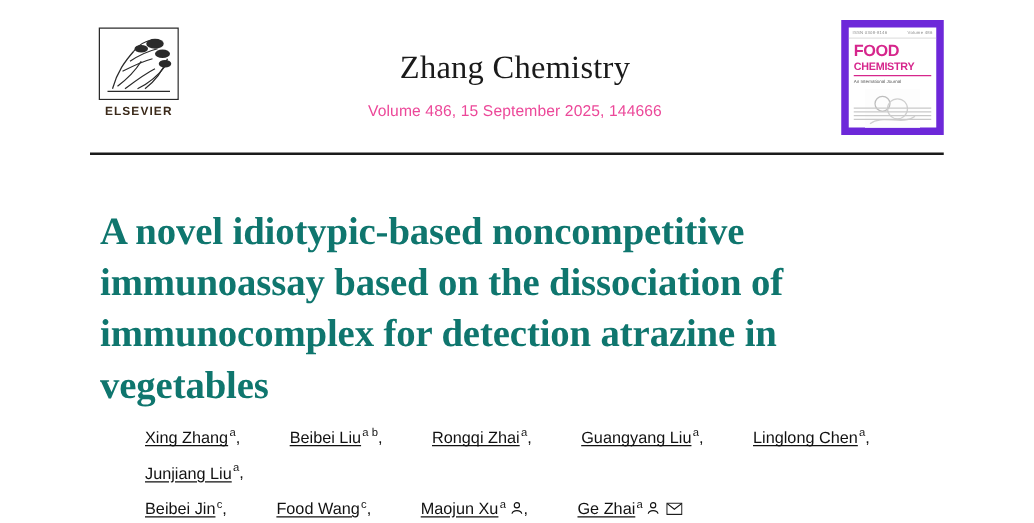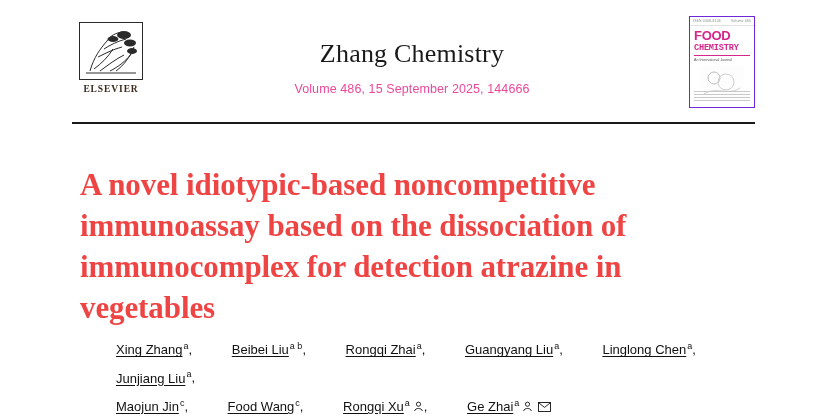--- a/index.html
+++ b/index.html
@@ -45,21 +45,21 @@
     height: 58px;
     border: 1px solid #2a2a2a;
     box-sizing: border-box;
     position: relative;
     overflow: hidden;
     background: #ffffff;
   }
   .elsevier-mark svg { display: block; }
   .elsevier-word {
     margin-top: 4px;
-    font-family: Liberation Serif, serif;
+    font-family: Liberation Sans, sans-serif;
     font-size: 9.5px;
     letter-spacing: 0.9px;
     color: #3b2a1a;
     font-weight: 700;
   }
 
   .journal-block {
     position: absolute;
     left: 90px;
     top: 24px;
@@ -79,23 +79,23 @@
     font-size: 12.5px;
     color: #ec4899;
     letter-spacing: 0.1px;
   }
 
   
   .cover {
     position: absolute;
     right: 0px;
     top: 0px;
-    width: 66px;
+    width: 82px;
     height: 92px;
-    border: 1px solid #6d28d9;
+    border: 6px solid #6d28d9;
     background: #ffffff;
     box-sizing: border-box;
     overflow: hidden;
   }
   .cover-topbar {
     height: 9px;
     border-bottom: 1px solid #e2e2e2;
     display: flex;
     align-items: center;
     justify-content: space-between;
@@ -113,21 +113,21 @@
   }
   .cover-brand {
     font-family: "Liberation Sans", sans-serif;
     font-weight: 700;
     color: #d6268c;
     font-size: 13px;
     line-height: 12px;
     letter-spacing: -0.3px;
   }
   .cover-brand2 {
-    font-family: Liberation Mono, monospace;
+    font-family: Liberation Sans, sans-serif;
     font-weight: 700;
     color: #d6268c;
     font-size: 8.6px;
     line-height: 10px;
     letter-spacing: -0.2px;
     margin-top: 1px;
   }
   .cover-rule {
     margin: 2px 4px 0 4px;
     height: 1px;
@@ -170,21 +170,21 @@
 
   
   .article-title {
     position: absolute;
     left: 80px;
     top: 143px;
     width: 660px;
     font-family: "Liberation Serif", serif;
     font-size: 31px;
     line-height: 41px;
-    color: #ef4444;
+    color: #0f766e;
     letter-spacing: -0.1px;
   }
 
   
   .authors {
     position: absolute;
     left: 80px;
     top: 334px;
     width: 670px;
     font-family: "Liberation Sans", sans-serif;
@@ -291,21 +291,21 @@
     </div>
   </div>
 
   <div class="divider"></div>
 
   <h1 class="article-title">A novel idiotypic-based noncompetitive immunoassay based on the dissociation of immunocomplex for detection atrazine in vegetables</h1>
 
   <div class="authors">
     <span class="author"><span>Xing Zhang</span><span class="sup">a</span></span><span class="sep">, </span><span class="author"><span>Beibei Liu</span><span class="sup">a b</span></span><span class="sep">, </span><span class="author"><span>Rongqi Zhai</span><span class="sup">a</span></span><span class="sep">, </span><span class="author"><span>Guangyang Liu</span><span class="sup">a</span></span><span class="sep">, </span><span class="author"><span>Linglong Chen</span><span class="sup">a</span></span><span class="sep">, </span><span class="author"><span>Junjiang Liu</span><span class="sup">a</span></span><span class="sep">,</span>
     <br>
-    <span class="author"><span>Maojun Jin</span><span class="sup">c</span></span><span class="sep">, </span><span class="author"><span>Food Wang</span><span class="sup">c</span></span><span class="sep">, </span><span class="author"><span>Rongqi Xu</span><span class="sup">a</span><span class="person-icon"><svg width="11" height="11" viewBox="0 0 11 11" xmlns="http://www.w3.org/2000/svg">
+    <span class="author"><span>Beibei Jin</span><span class="sup">c</span></span><span class="sep">, </span><span class="author"><span>Food Wang</span><span class="sup">c</span></span><span class="sep">, </span><span class="author"><span>Maojun Xu</span><span class="sup">a</span><span class="person-icon"><svg width="11" height="11" viewBox="0 0 11 11" xmlns="http://www.w3.org/2000/svg">
             <circle cx="5.5" cy="3.2" r="2.1" fill="none" stroke="#111" stroke-width="0.9"></circle>
             <path d="M1.6 10 C2.2 6.6, 8.8 6.6, 9.4 10" fill="none" stroke="#111" stroke-width="0.9"></path>
           </svg></span></span><span class="sep">, </span><span class="author"><span>Ge Zhai</span><span class="sup">a</span><span class="person-icon"><svg width="11" height="11" viewBox="0 0 11 11" xmlns="http://www.w3.org/2000/svg">
             <circle cx="5.5" cy="3.2" r="2.1" fill="none" stroke="#111" stroke-width="0.9"></circle>
             <path d="M1.6 10 C2.2 6.6, 8.8 6.6, 9.4 10" fill="none" stroke="#111" stroke-width="0.9"></path>
           </svg></span><span class="mail-icon"><svg width="13" height="10" viewBox="0 0 13 10" xmlns="http://www.w3.org/2000/svg">
             <rect x="0.5" y="0.5" width="12" height="9" fill="none" stroke="#111" stroke-width="0.9"></rect>
             <path d="M0.8 0.9 L6.5 5.4 L12.2 0.9" fill="none" stroke="#111" stroke-width="0.9"></path>
           </svg></span></span>
   </div>

